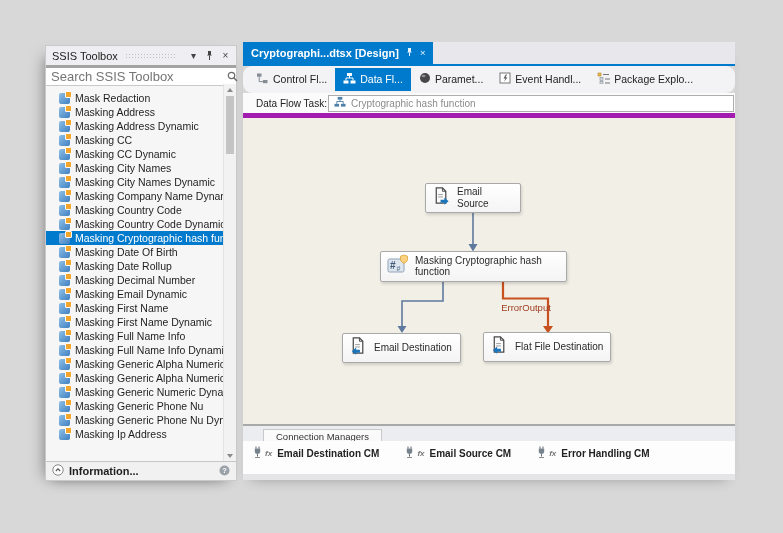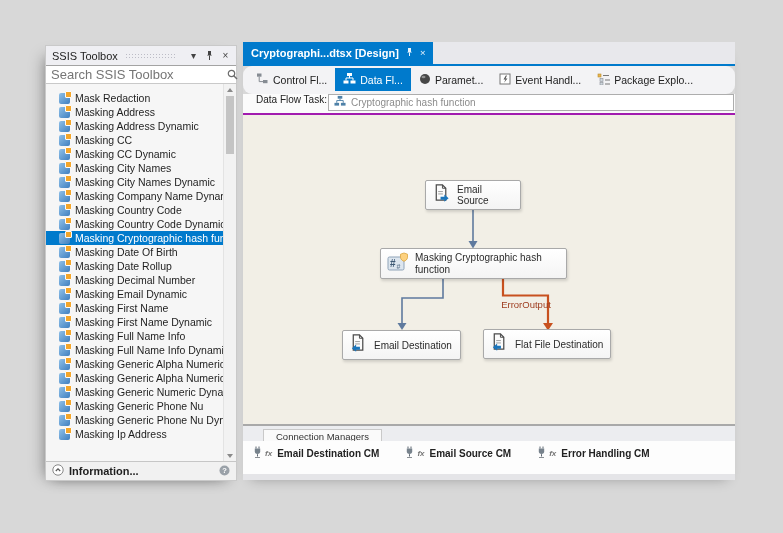--- a/index.html
+++ b/index.html
@@ -4,21 +4,21 @@
 <style>
   html,body{margin:0;padding:0;}
   .screen{position:relative;width:783px;height:533px;background:#d8d8d8;overflow:hidden;
           font-family:"Liberation Sans","DejaVu Sans",sans-serif;color:#1e1e1e;}
 
   
   .toolbox{position:absolute;left:45px;top:45px;width:192px;height:436px;background:#f6f6f6;
            border:1px solid #c9c9c9;box-sizing:border-box;
            box-shadow:-9px 4px 14px -8px rgba(0,0,0,.35),0 7px 12px -8px rgba(0,0,0,.3);}
   .tb-title{height:19px;background:#efeff3;display:flex;align-items:center;padding:0 4px 0 6px;
-            font-size:11px;border-bottom:1px solid #a3a3a3;}
+            font-size:11px;border-bottom:3px solid #a3a3a3;}
   .tb-dots{flex:1;height:6px;margin:0 7px;background-image:radial-gradient(#bcbcc6 1px,transparent 1px);
            background-size:3px 3px;}
   .tb-btn{width:13px;height:13px;display:flex;align-items:center;justify-content:center;
           font-size:10px;color:#444;margin-left:3px;cursor:default;}
   .tb-search{height:17px;background:#fff;border-bottom:1px solid #c9c9c9;display:flex;
              align-items:center;padding:0 5px;}
   .tb-search input{flex:1;border:none;outline:none;background:transparent;font-size:13px;
                    font-family:inherit;color:#333;padding:0;}
   .tb-list{position:absolute;top:38px;bottom:18px;left:0;right:0;padding-top:7px;overflow:hidden;}
   .tb-row{height:14px;display:flex;align-items:center;gap:5px;padding-left:13px;font-size:10.5px;
@@ -43,22 +43,22 @@
   
   .editor{position:absolute;left:243px;top:42px;width:492px;height:438px;display:flex;
           flex-direction:column;box-shadow:0 7px 12px -8px rgba(0,0,0,.3);}
   .doc-tabs{height:22px;background:#e8e8ec;border-bottom:2px solid #007acc;display:flex;}
   .doc-tab{display:inline-flex;align-items:center;gap:6px;background:#007acc;color:#fff;
            padding:0 8px;font-size:11px;font-weight:bold;}
   .doc-tab .glyph{font-weight:normal;font-size:9.5px;color:#eaf4fc;}
   .view-tabs{height:28px;background:#f3f3f5;display:flex;align-items:center;padding-left:5px;border-radius:9px;}
   .vtab{display:flex;align-items:center;gap:4px;padding:4px 8px;font-size:10.5px;color:#222;}
   .vtab.active{background:#007acc;color:#fff;}
-  .task-row{height:20px;background:#fbfbfb;border-bottom:2px solid #a21caf;display:flex;
-            align-items:flex-start;padding-left:13px;}
+  .task-row{height:20px;background:#fbfbfb;border-bottom:5px solid #a21caf;display:flex;
+            align-items:center;padding-left:13px;}
   .task-row .lbl{font-size:10px;color:#222;width:72px;flex:none;}
   .combo{flex:1;height:15px;border:1px solid #adadad;background:#fff;display:flex;
          align-items:center;gap:5px;padding:0 5px;font-size:10px;color:#8b8b8b;margin-right:1px;}
 
   .canvas{height:311px;background:#f2efe6;position:relative;}
   .node{position:absolute;background:linear-gradient(#ffffff,#f4f4f4);border:1px solid #a9a9a9;
         border-radius:2px;box-shadow:1px 2px 3px rgba(0,0,0,.14);display:flex;align-items:center;
         gap:6px;padding:0 6px;box-sizing:border-box;}
   .node .nlbl{font-size:10px;color:#2b2b2b;line-height:1.15;white-space:pre-line;}
   .wires{position:absolute;left:0;top:0;}

